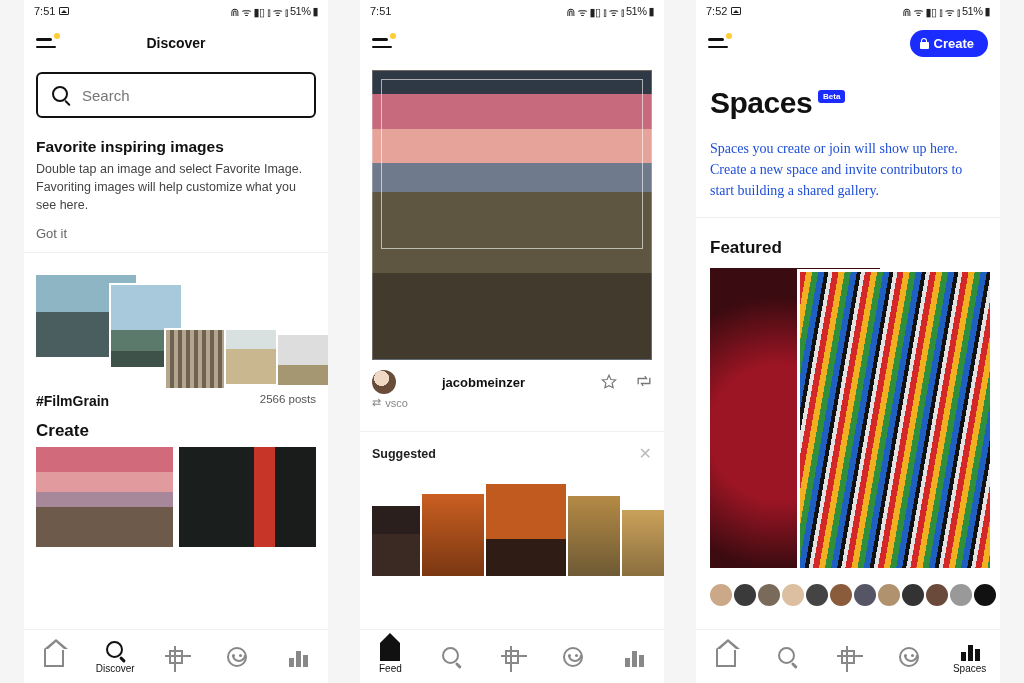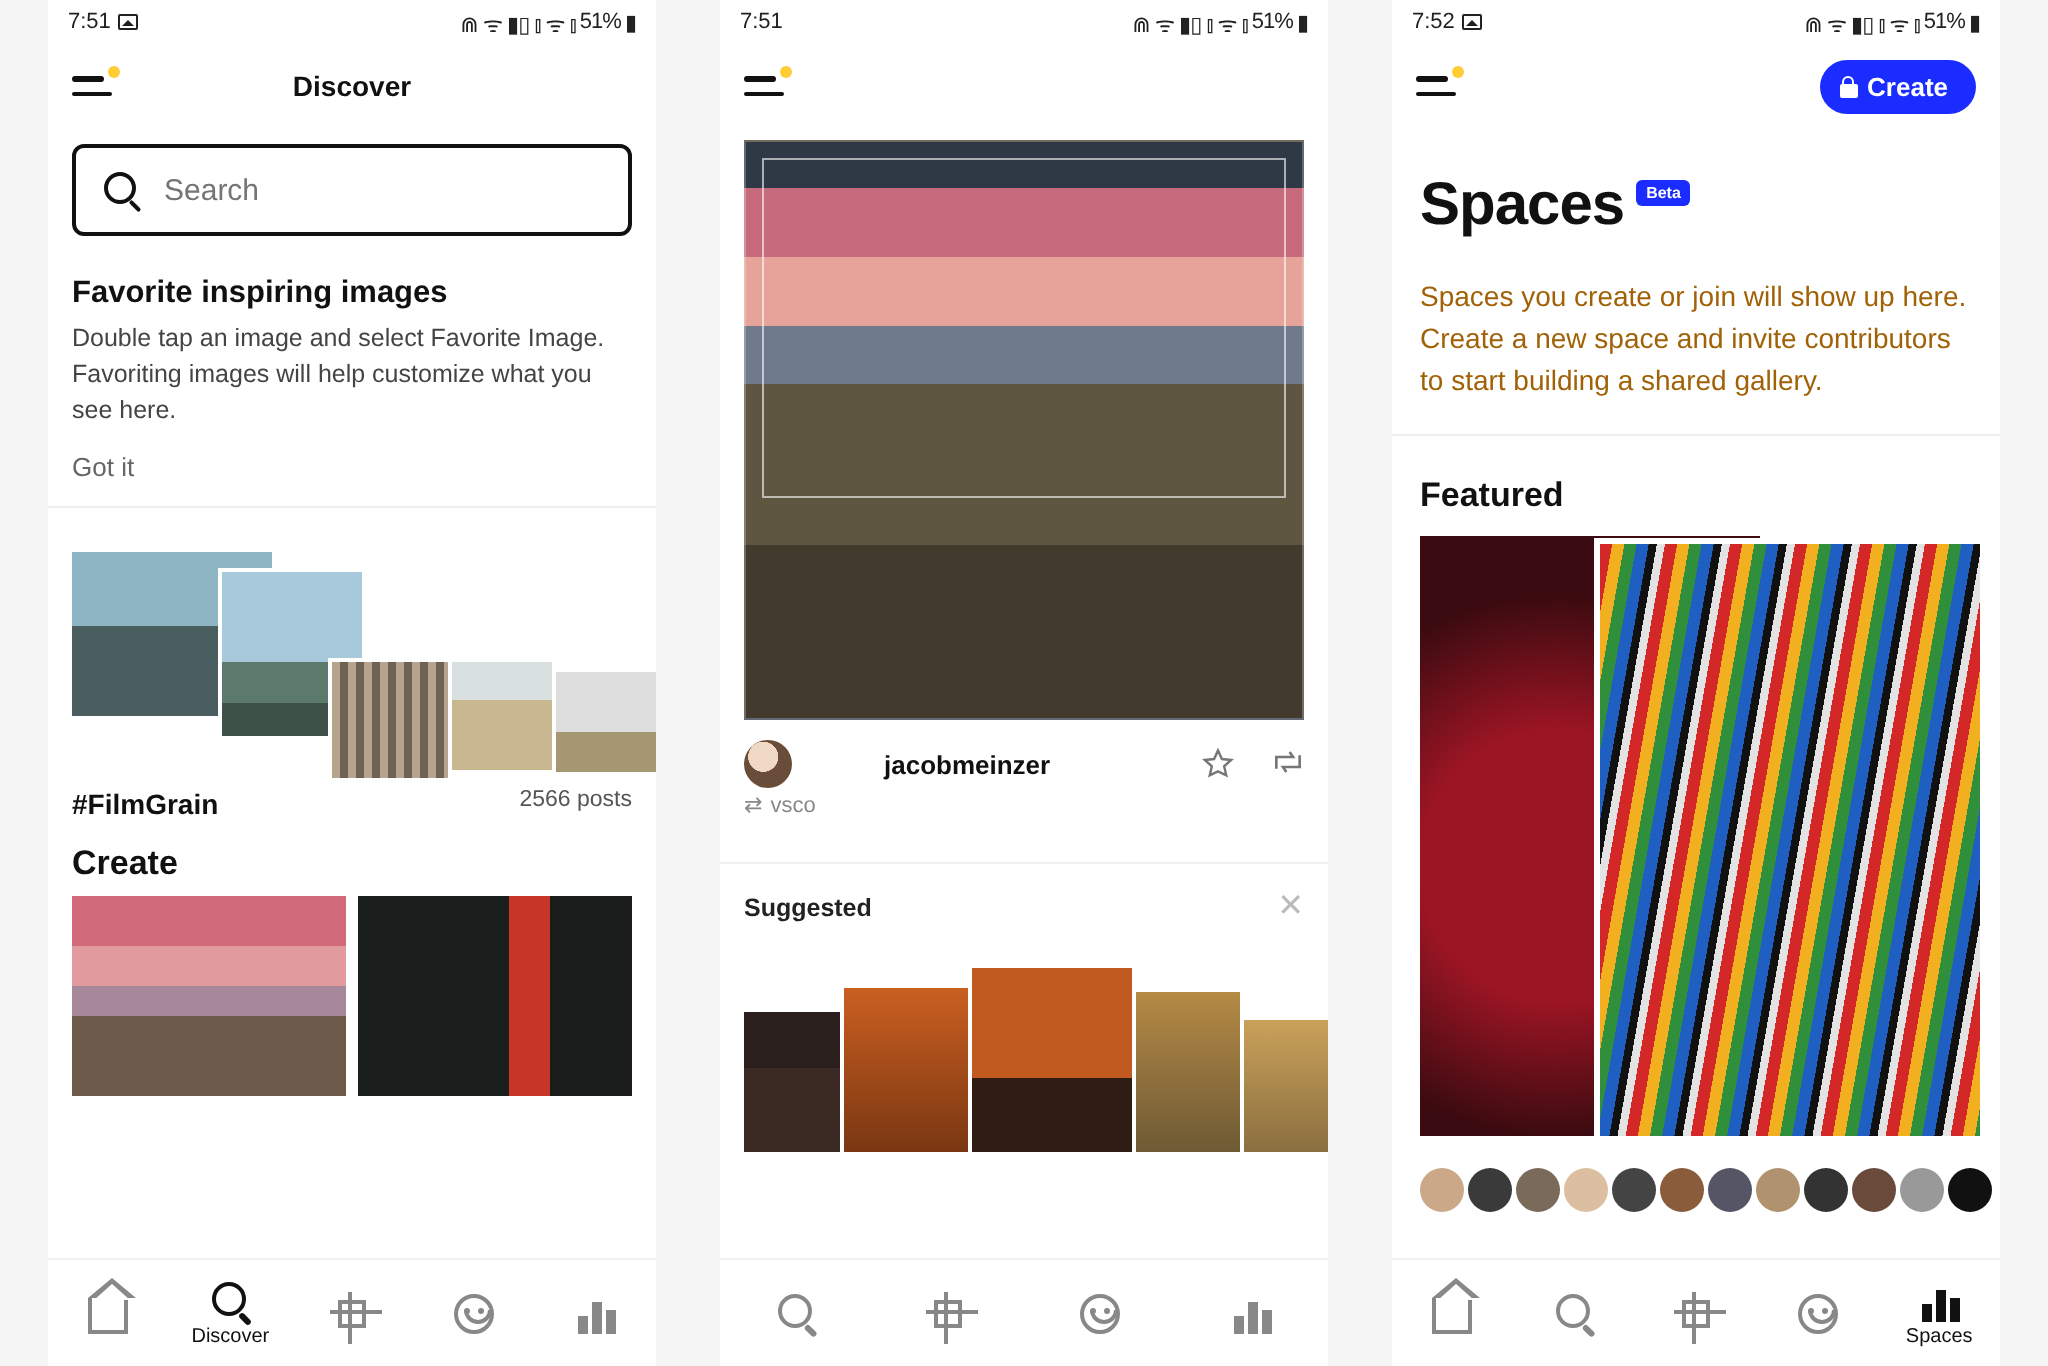--- a/index.html
+++ b/index.html
@@ -160,21 +160,21 @@
   .sugg-collage .s{position:absolute;bottom:0;box-shadow:0 0 0 2px #fff;}
   .sugg-collage .s1{left:0;width:56px;height:70px;background:linear-gradient(#2a1f1c 40%,#3b2a24 40%);}
   .sugg-collage .s2{left:50px;width:70px;height:82px;background:linear-gradient(#ca5f21,#7a3712);}
   .sugg-collage .s3{left:114px;width:80px;height:92px;background:linear-gradient(#c05a1f 60%,#2f1d15 60%);}
   .sugg-collage .s4{left:188px;width:60px;height:80px;background:linear-gradient(#b58a45,#6e5a35);}
   .sugg-collage .s5{left:236px;width:60px;height:66px;background:linear-gradient(#caa15a,#8a6f3f);}
   
   .spaces-title-row{display:flex;align-items:flex-start;gap:6px;padding:22px 14px 6px;}
   .spaces-title{font-weight:800;font-size:30px;color:#111;letter-spacing:-0.5px;}
   .beta{background:#1a2cff;color:#fff;font-size:8px;font-weight:700;padding:2px 5px;border-radius:3px;margin-top:4px;}
-  .spaces-desc{font-size:14px;color:#a16207;line-height:1.5;padding:12px 14px 16px;border-bottom:1px solid #eee;}
+  .spaces-desc{font-size:14px;color:#1d4ed8;line-height:1.5;padding:12px 14px 16px;border-bottom:1px solid #eee;font-family:Liberation Serif, serif;}
   .featured-h{font-weight:800;font-size:17px;color:#111;padding:20px 14px 10px;}
   .featured-imgs{position:relative;height:308px;margin:0 14px;}
   .fimg1{position:absolute;left:0;top:0;width:170px;height:300px;background:radial-gradient(circle at 40% 55%,#9c1524 35%,#3a0b10 70%);}
   .fimg2{position:absolute;left:90px;top:4px;width:190px;height:296px;
     background:
       repeating-linear-gradient(100deg,
         #d42828 0 6px,#f2b021 6px 12px,#2f8f3a 12px 18px,#1f5fc2 18px 24px,
         #111 24px 28px,#e3e3e3 28px 32px);
     box-shadow:0 0 0 3px #fff;}
   .avrow{display:flex;gap:2px;padding:8px 14px 0;overflow:hidden;}
@@ -327,20 +327,26 @@
   <div class="sugg-collage">
     <div class="s s1"></div>
       <div class="s s5"></div>
       <div class="s s2"></div>
       <div class="s s4"></div>
       <div class="s s3"></div>
   </div>
 
   <div class="nav">
     <div class="item">
+      <div class="nico">
+          <div class="home-f"></div>
+        </div>
+      <span class="lab">Feed</span>
+    </div>
+    <div class="item">
         <div class="nico mag-n"></div>
       </div>
     <div class="item">
         <div class="nico">
           <div class="crop"></div>
         </div>
       </div>
     <div class="item">
         <div class="nico">
           <div class="face"></div>

